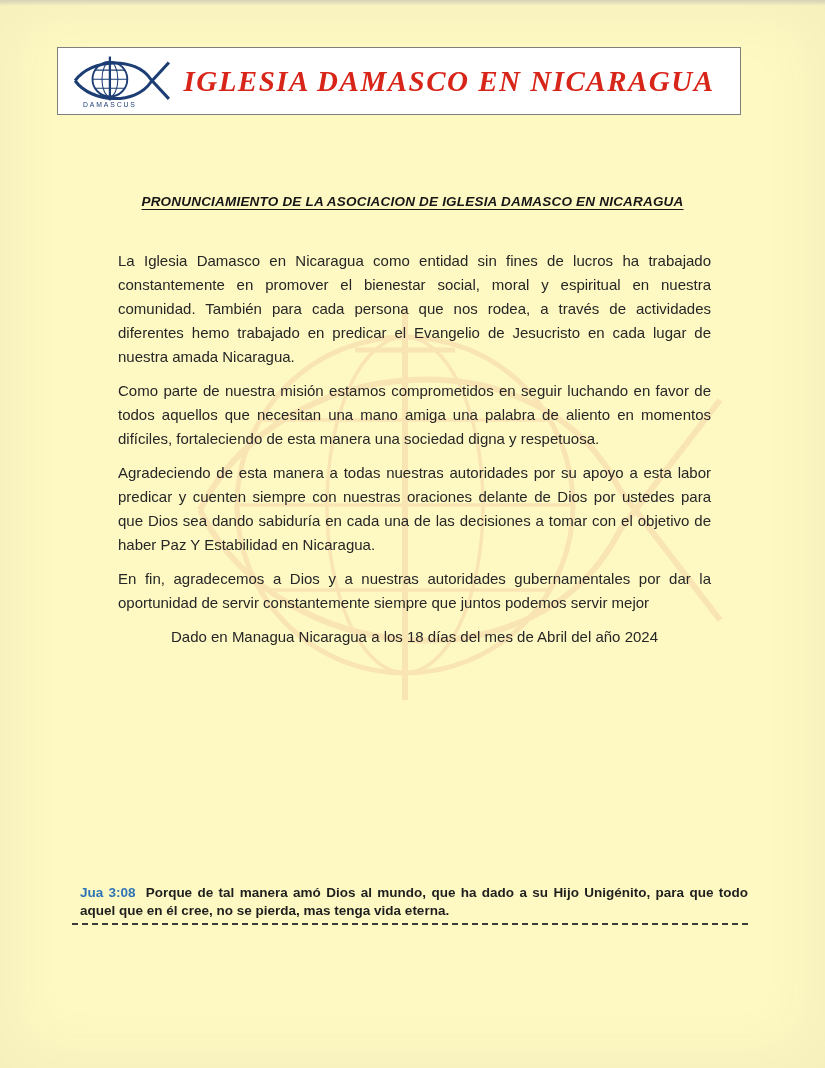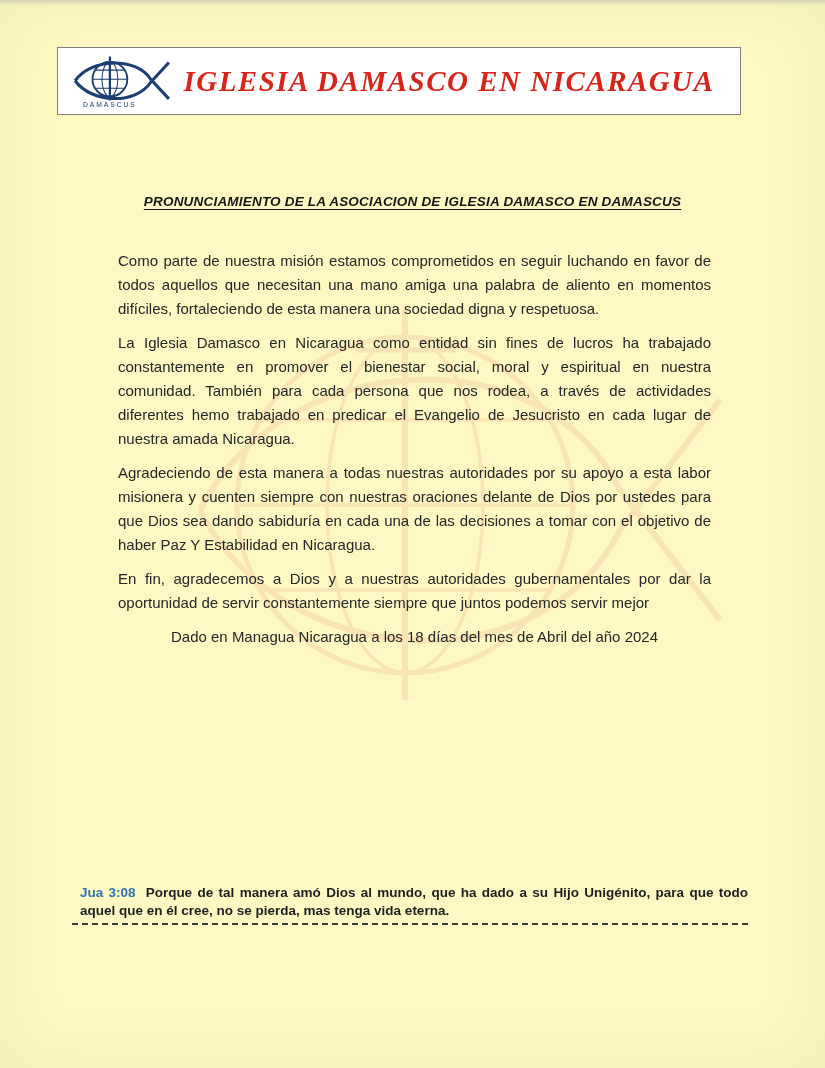--- a/index.html
+++ b/index.html
@@ -175,27 +175,27 @@
   </svg>
 
   <div class="letterhead">
     <svg class="logo" viewBox="0 0 132 78" width="100" height="59">
       <use href="#fish-logo"></use>
     </svg>
     <div class="title">IGLESIA DAMASCO EN NICARAGUA</div>
   </div>
 
   <div class="doc-heading">
-    <span>PRONUNCIAMIENTO DE LA ASOCIACION DE IGLESIA DAMASCO EN DAMASCUS</span>
+    <span>PRONUNCIAMIENTO DE LA ASOCIACION DE IGLESIA DAMASCO EN NICARAGUA</span>
   </div>
 
   <div class="body-text">
+    <p>La Iglesia Damasco en Nicaragua como entidad sin fines de lucros ha trabajado constantemente en promover el bienestar social, moral y espiritual en nuestra comunidad. También para cada persona que nos rodea, a través de actividades diferentes hemo trabajado en predicar el Evangelio de Jesucristo en cada lugar de nuestra amada Nicaragua.</p>
     <p>Como parte de nuestra misión estamos comprometidos en seguir luchando en favor de todos aquellos que necesitan una mano amiga una palabra de aliento en momentos difíciles, fortaleciendo de esta manera una sociedad digna y respetuosa.</p>
-    <p>La Iglesia Damasco en Nicaragua como entidad sin fines de lucros ha trabajado constantemente en promover el bienestar social, moral y espiritual en nuestra comunidad. También para cada persona que nos rodea, a través de actividades diferentes hemo trabajado en predicar el Evangelio de Jesucristo en cada lugar de nuestra amada Nicaragua.</p>
-    <p>Agradeciendo de esta manera a todas nuestras autoridades por su apoyo a esta labor misionera y cuenten siempre con nuestras oraciones delante de Dios por ustedes para que Dios sea dando sabiduría en cada una de las decisiones a tomar con el objetivo de haber Paz Y Estabilidad en Nicaragua.</p>
+    <p>Agradeciendo de esta manera a todas nuestras autoridades por su apoyo a esta labor predicar y cuenten siempre con nuestras oraciones delante de Dios por ustedes para que Dios sea dando sabiduría en cada una de las decisiones a tomar con el objetivo de haber Paz Y Estabilidad en Nicaragua.</p>
     <p>En fin, agradecemos a Dios y a nuestras autoridades gubernamentales por dar la oportunidad de servir constantemente siempre que juntos podemos servir mejor</p>
     <p class="dateline">Dado en Managua Nicaragua a los 18 días del mes de Abril del año 2024</p>
   </div>
 
 
   <div class="footer">
     <p class="verse">
       <span class="verse-ref">Jua 3:08</span><span class="verse-text">Porque de tal manera amó Dios al mundo, que ha dado a su Hijo Unigénito, para que todo aquel que en él cree, no se pierda, mas tenga vida eterna.</span>
     </p>
     <div class="verse-rule"></div>

